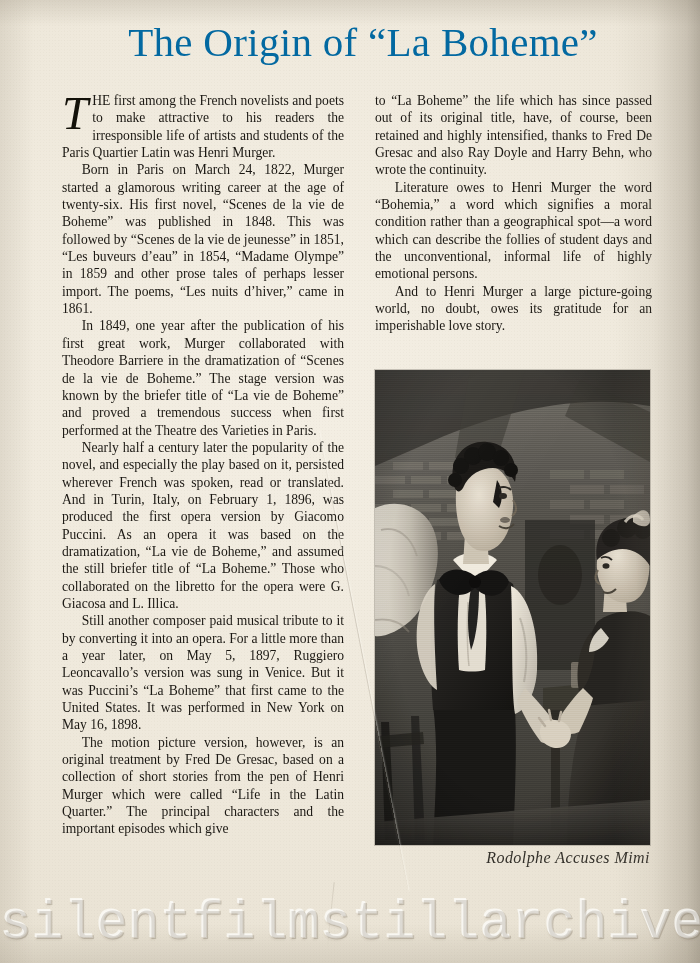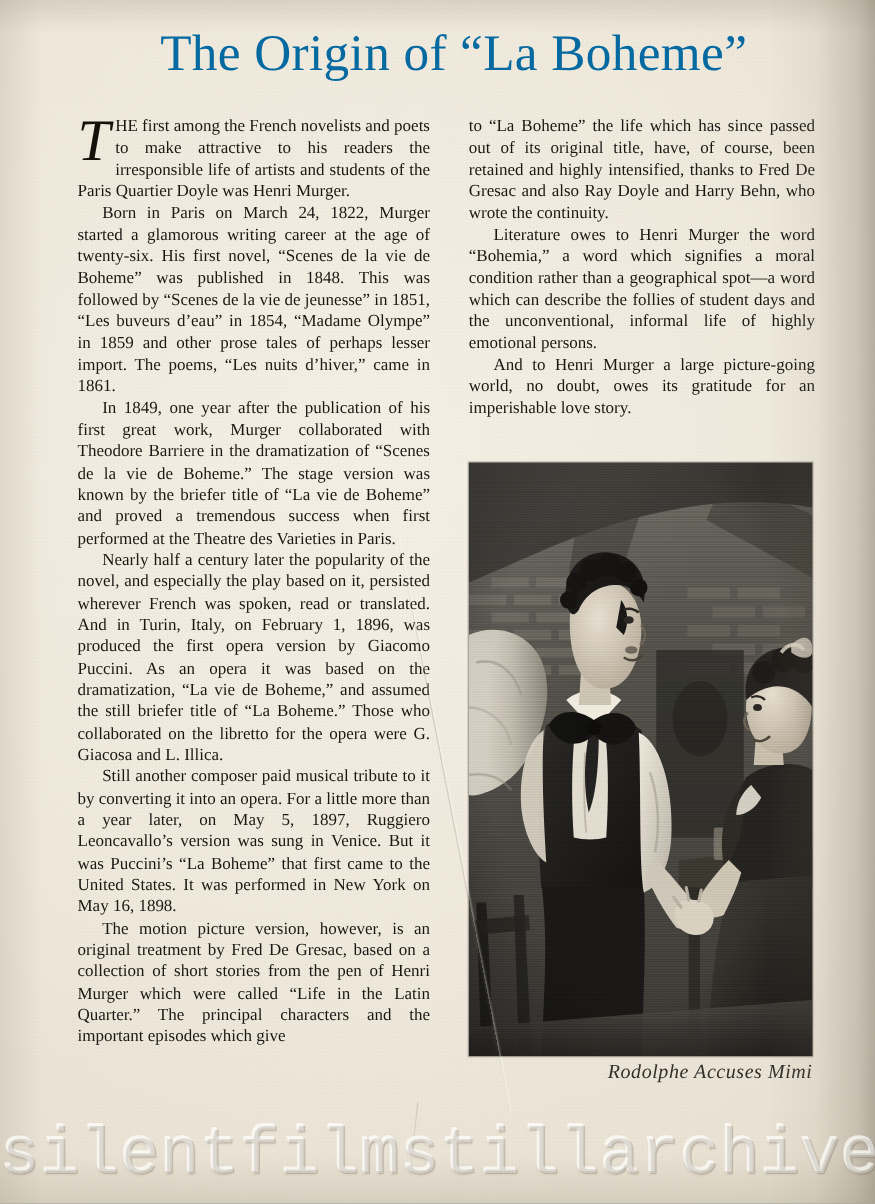--- a/index.html
+++ b/index.html
@@ -203,21 +203,21 @@
 <body>
 
 <div class="page">
 
   <div class="paper-base"></div>
   <div class="grain"></div>
 
   <div class="title">The Origin of “La Boheme”</div>
 
   <div class="col col-left">
-    <p class="first"><span class="dropcap">T</span><span class="after-cap">HE first among the French novelists and poets to make attractive to his readers the irresponsible life of artists and students of the Paris Quartier Doyle was Henri Murger.</span></p>
+    <p class="first"><span class="dropcap">T</span><span class="after-cap">HE first among the French novelists and poets to make attractive to his readers the irresponsible life of artists and students of the Paris Quartier Latin was Henri Murger.</span></p>
     <p>Born in Paris on March 24, 1822, Murger started a glamorous writing career at the age of twenty-six. His first novel, “Scenes de la vie de Boheme” was published in 1848. This was followed by “Scenes de la vie de jeunesse” in 1851, “Les buveurs d’eau” in 1854, “Madame Olympe” in 1859 and other prose tales of perhaps lesser import. The poems, “Les nuits d’hiver,” came in 1861.</p>
     <p>In 1849, one year after the publication of his first great work, Murger collaborated with Theodore Barriere in the dramatization of “Scenes de la vie de Boheme.” The stage version was known by the briefer title of “La vie de Boheme” and proved a tremendous success when first performed at the Theatre des Varieties in Paris.</p>
     <p>Nearly half a century later the popularity of the novel, and especially the play based on it, persisted wherever French was spoken, read or translated. And in Turin, Italy, on February 1, 1896, was produced the first opera version by Giacomo Puccini. As an opera it was based on the dramatization, “La vie de Boheme,” and assumed the still briefer title of “La Boheme.” Those who collaborated on the libretto for the opera were G. Giacosa and L. Illica.</p>
     <p>Still another composer paid musical tribute to it by converting it into an opera. For a little more than a year later, on May 5, 1897, Ruggiero Leoncavallo’s version was sung in Venice. But it was Puccini’s “La Boheme” that first came to the United States. It was performed in New York on May 16, 1898.</p>
     <p>The motion picture version, however, is an original treatment by Fred De Gresac, based on a collection of short stories from the pen of Henri Murger which were called “Life in the Latin Quarter.” The principal characters and the important episodes which give</p>
   </div>
 
   <div class="col col-right">
     <p class="first">to “La Boheme” the life which has since passed out of its original title, have, of course, been retained and highly intensified, thanks to Fred De Gresac and also Ray Doyle and Harry Behn, who wrote the continuity.</p>
     <p>Literature owes to Henri Murger the word “Bohemia,” a word which signifies a moral condition rather than a geographical spot—a word which can describe the follies of student days and the unconventional, informal life of highly emotional persons.</p>

